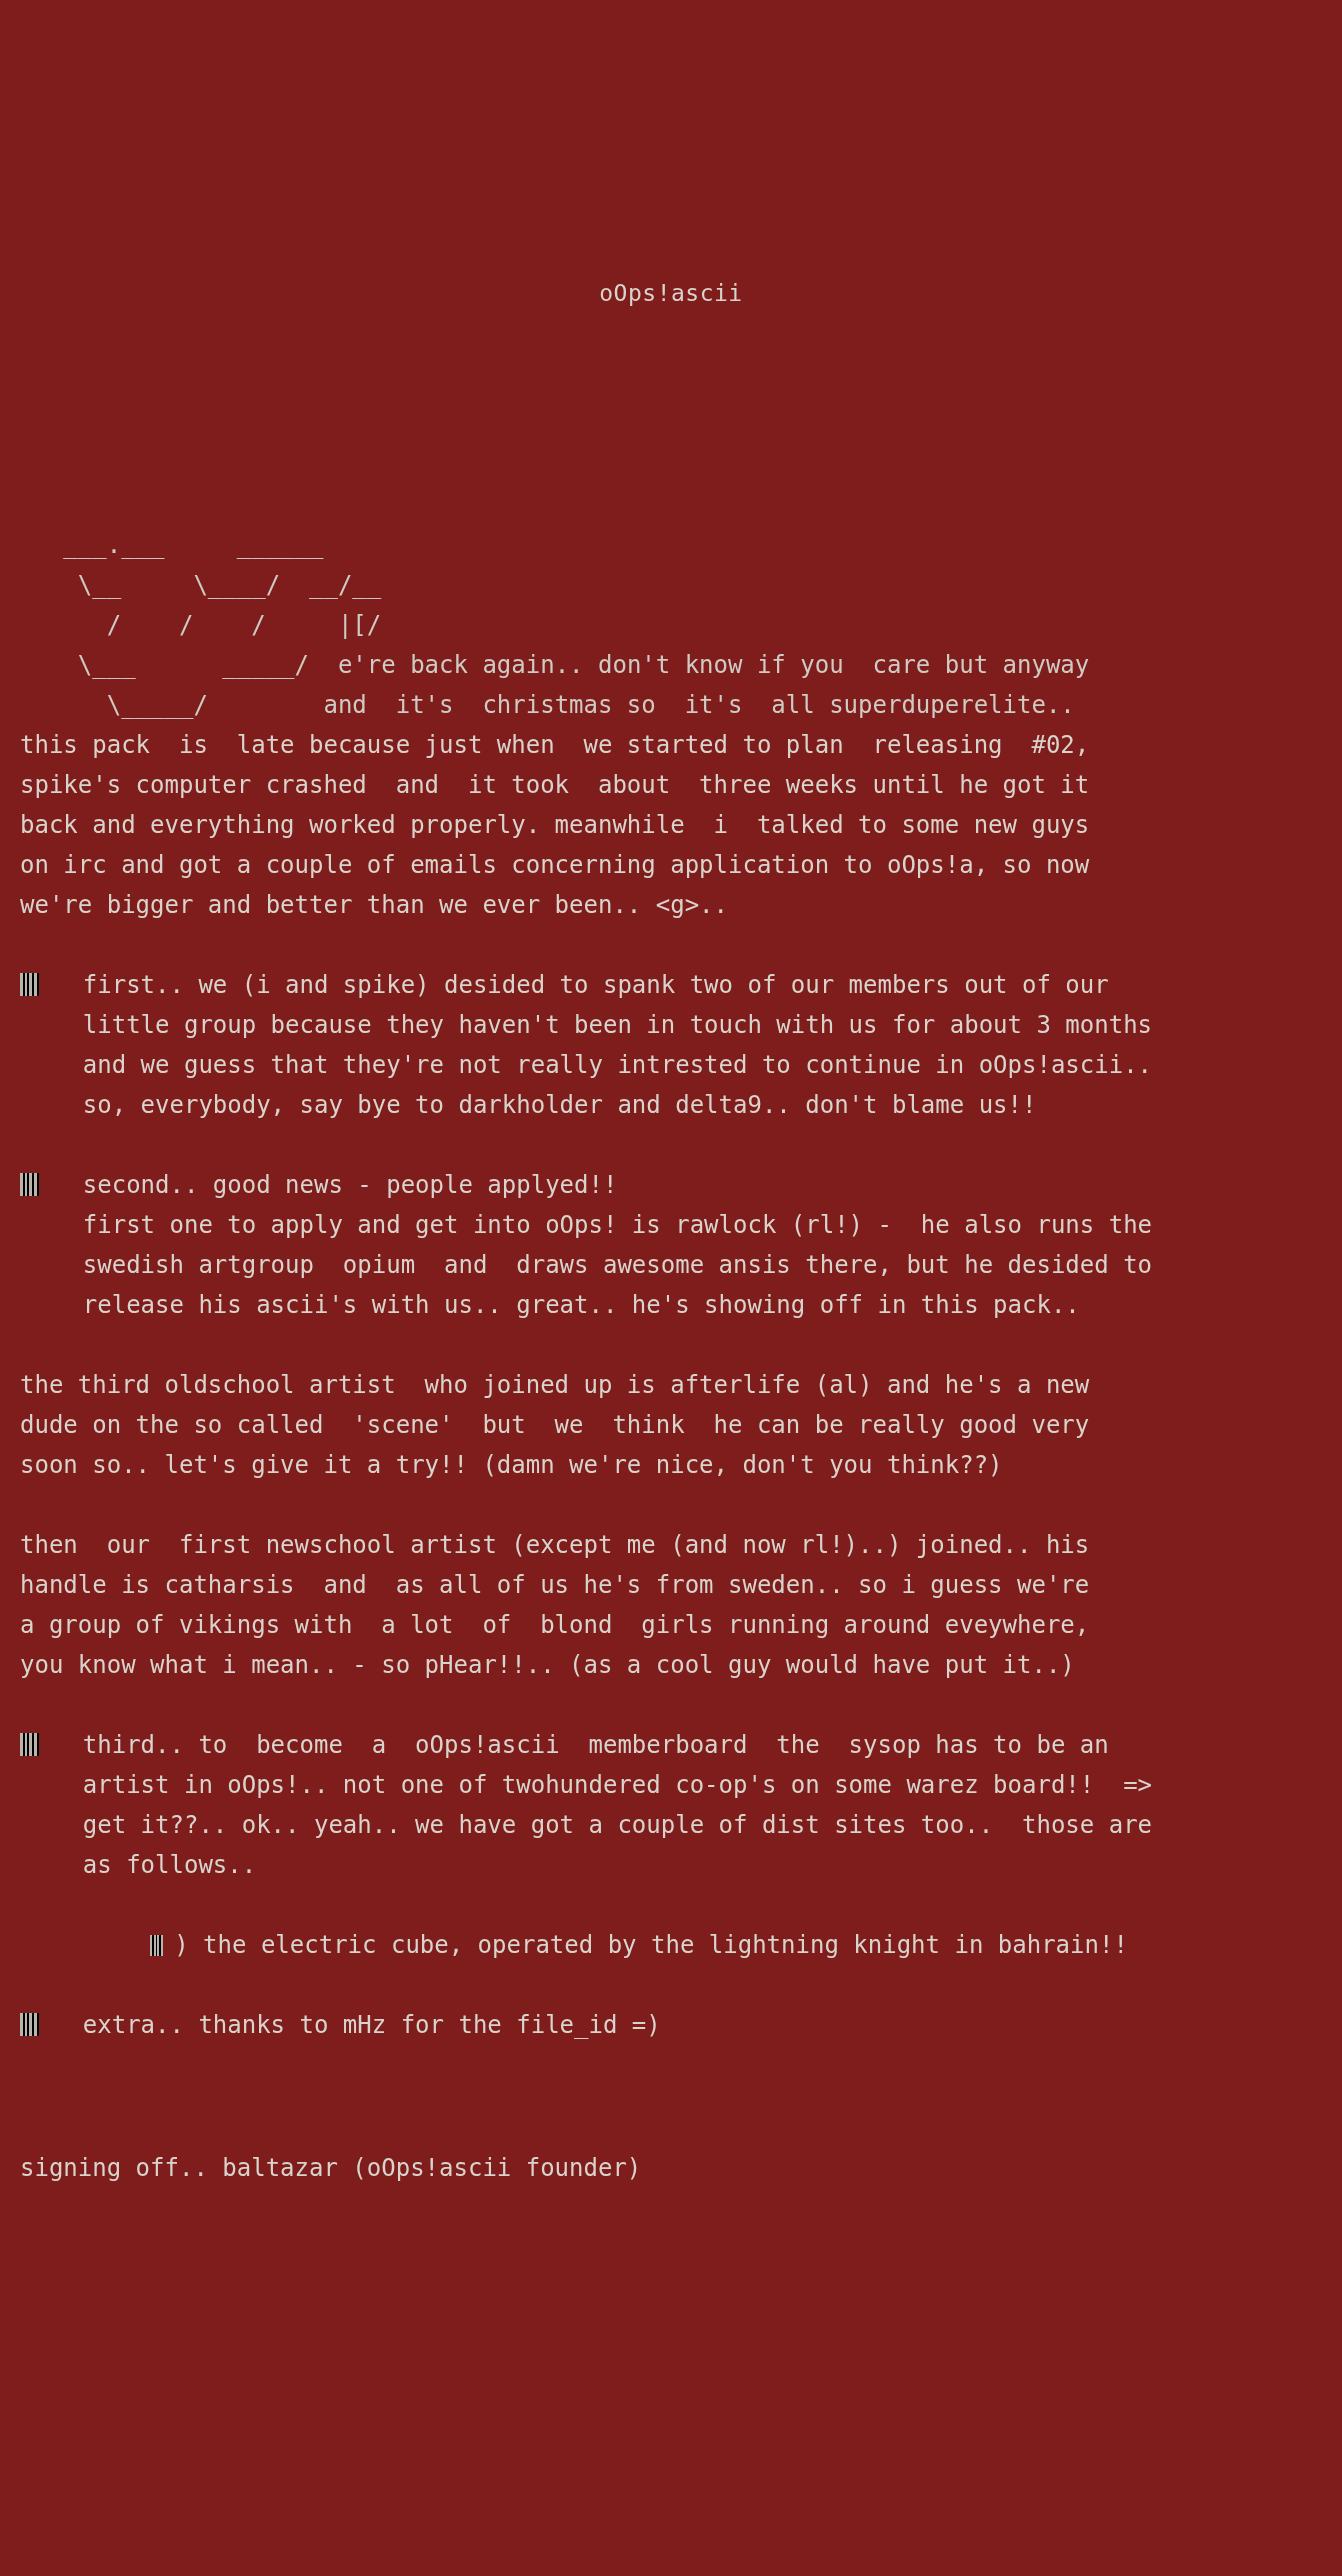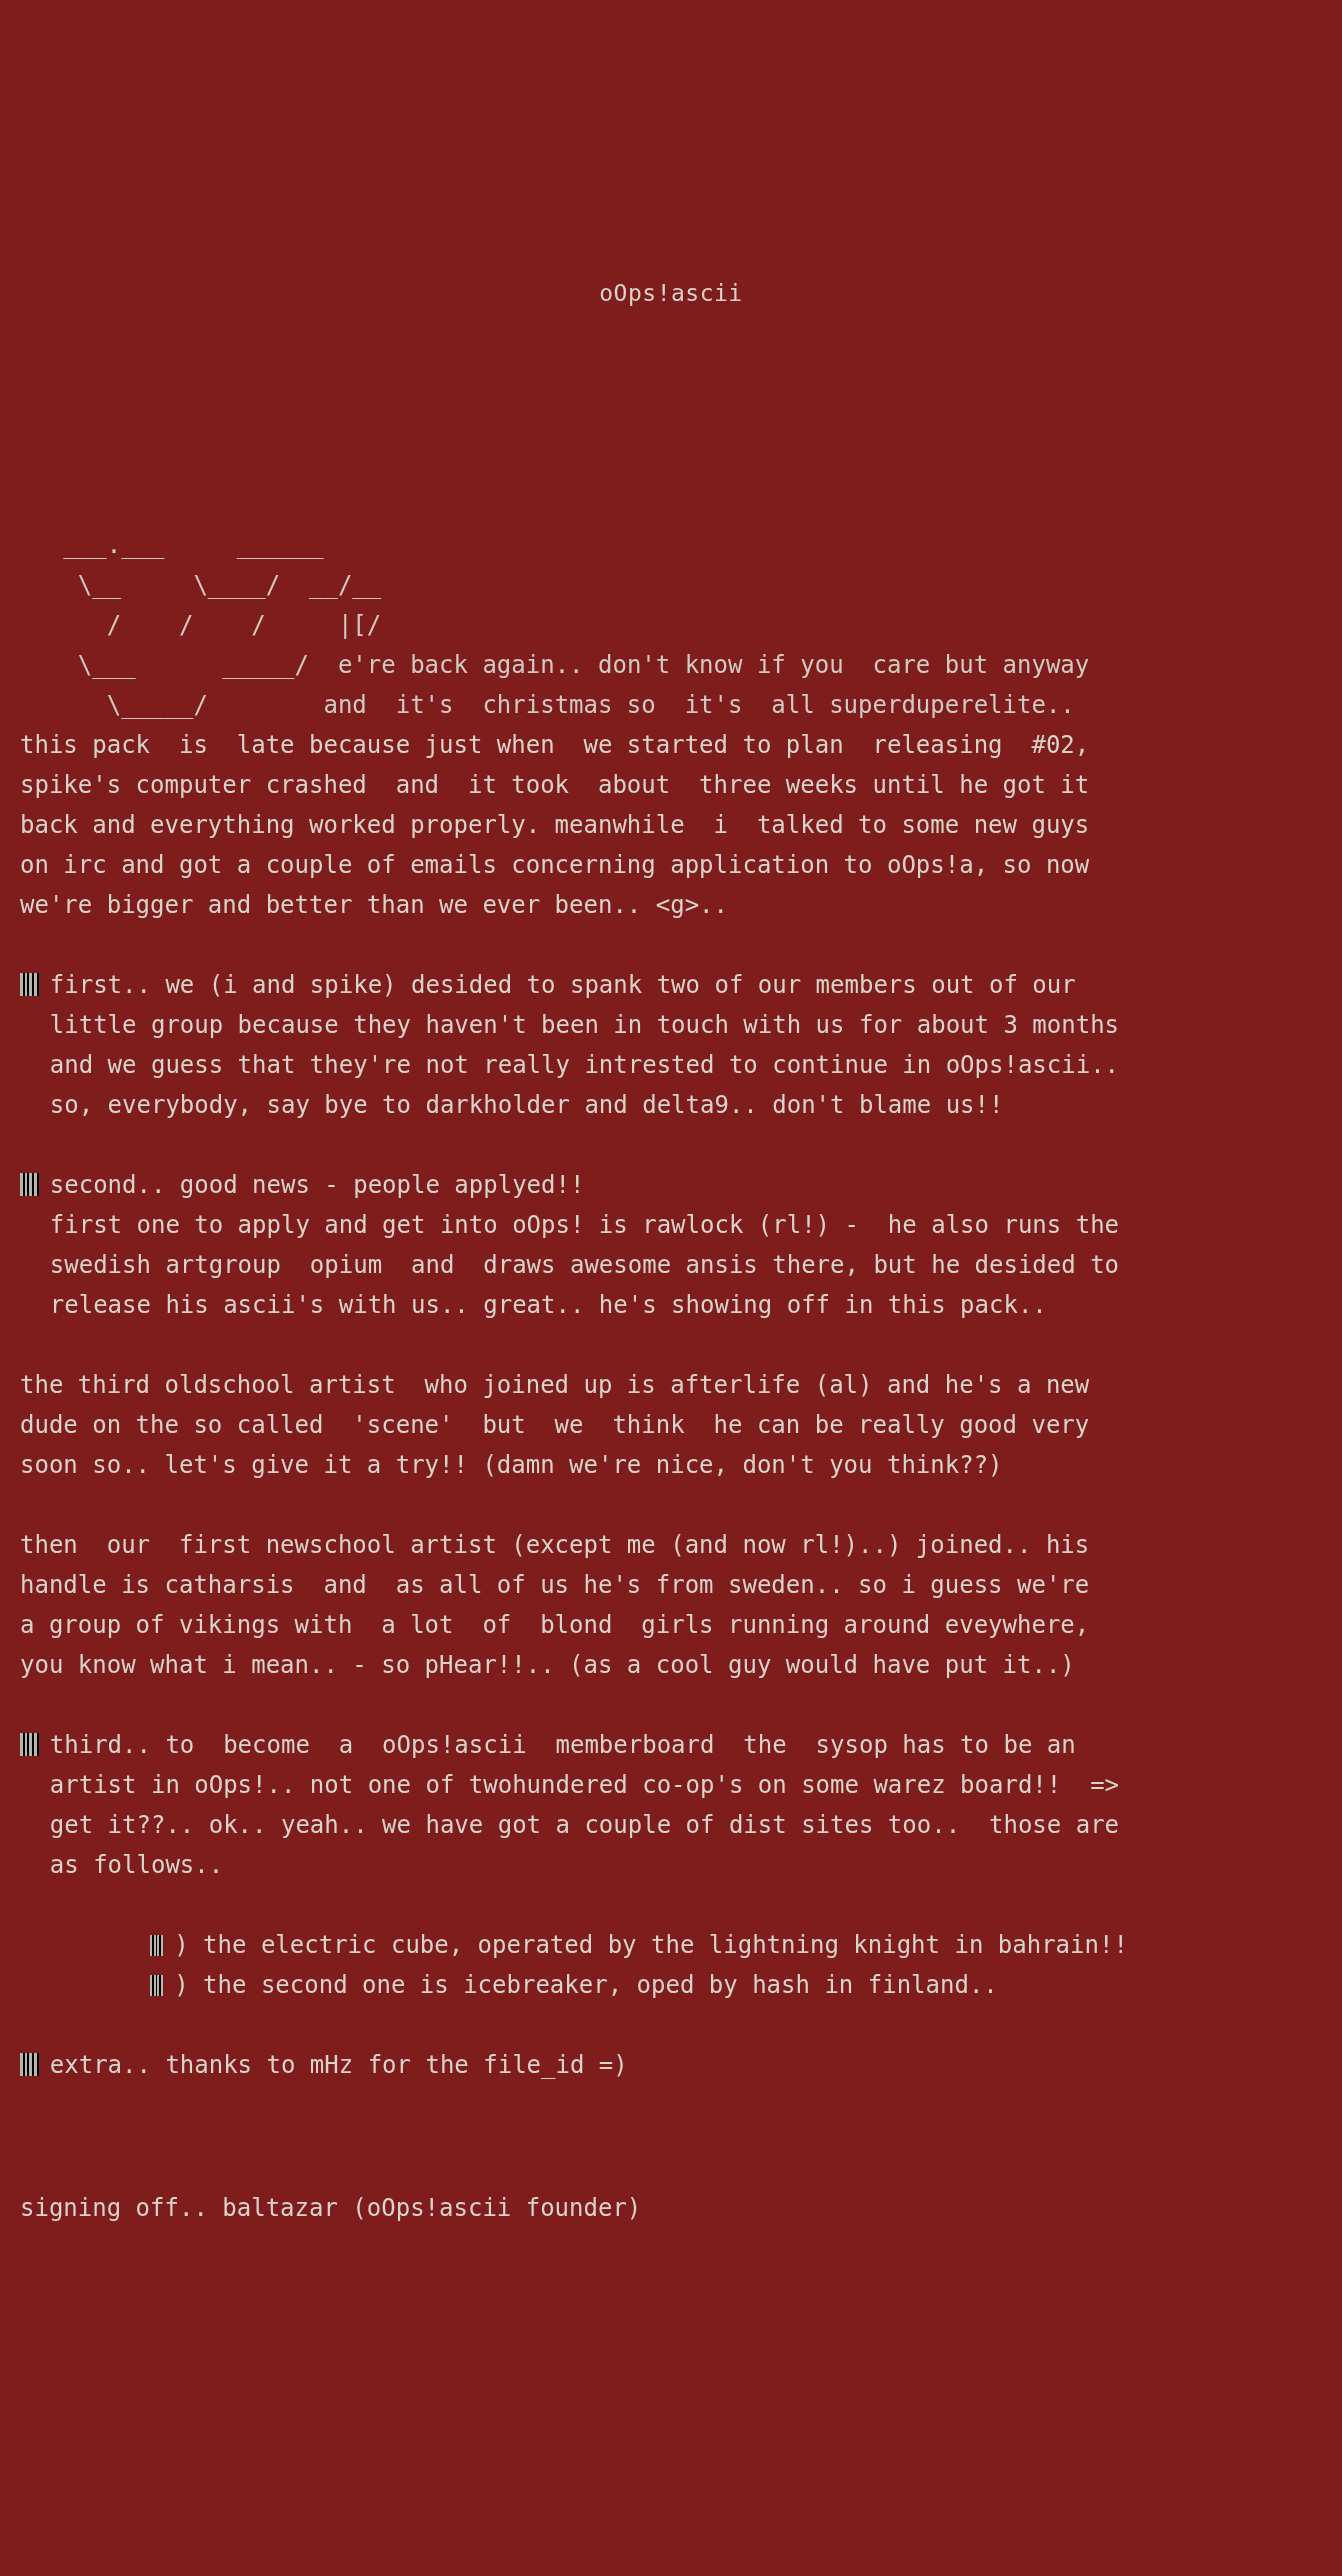--- a/index.html
+++ b/index.html
@@ -53,20 +53,21 @@
   }
   .para-wrap {
     margin-bottom: 40px;
   }
   .gap {
     height: 40px;
   }
   .bullet-row {
     display: flex;
     align-items: flex-start;
+    gap: 33px;
   }
   .blockmark {
     display: inline-block;
     width: 18.6px;
     height: 23px;
     margin-right: 11.2px;
     margin-top: 8.4px;
     flex: 0 0 auto;
     background-image: repeating-linear-gradient(
       90deg,
@@ -161,24 +162,20 @@
 artist in oOps!.. not one of twohundered co-op's on some warez board!!  =&gt;
 get it??.. ok.. yeah.. we have got a couple of dist sites too..  those are
 as follows..</span>
     </div>
 
     <div class="sites">
       <div class="site-row">
         <span class="site-mark"></span>
         <span class="site-text">) the electric cube, operated by the lightning knight in bahrain!!</span>
       </div>
-      <div class="site-row">
-        <span class="site-mark"></span>
-        <span class="site-text">) the second one is icebreaker, oped by hash in finland..</span>
-      </div>
     </div>
 
     <div class="gap"></div>
 
 
 
     <div class="bullet-row para-wrap">
       <span class="blockmark"></span>
       <span class="bullet-text">extra.. thanks to mHz for the file_id =)</span>
     </div>

